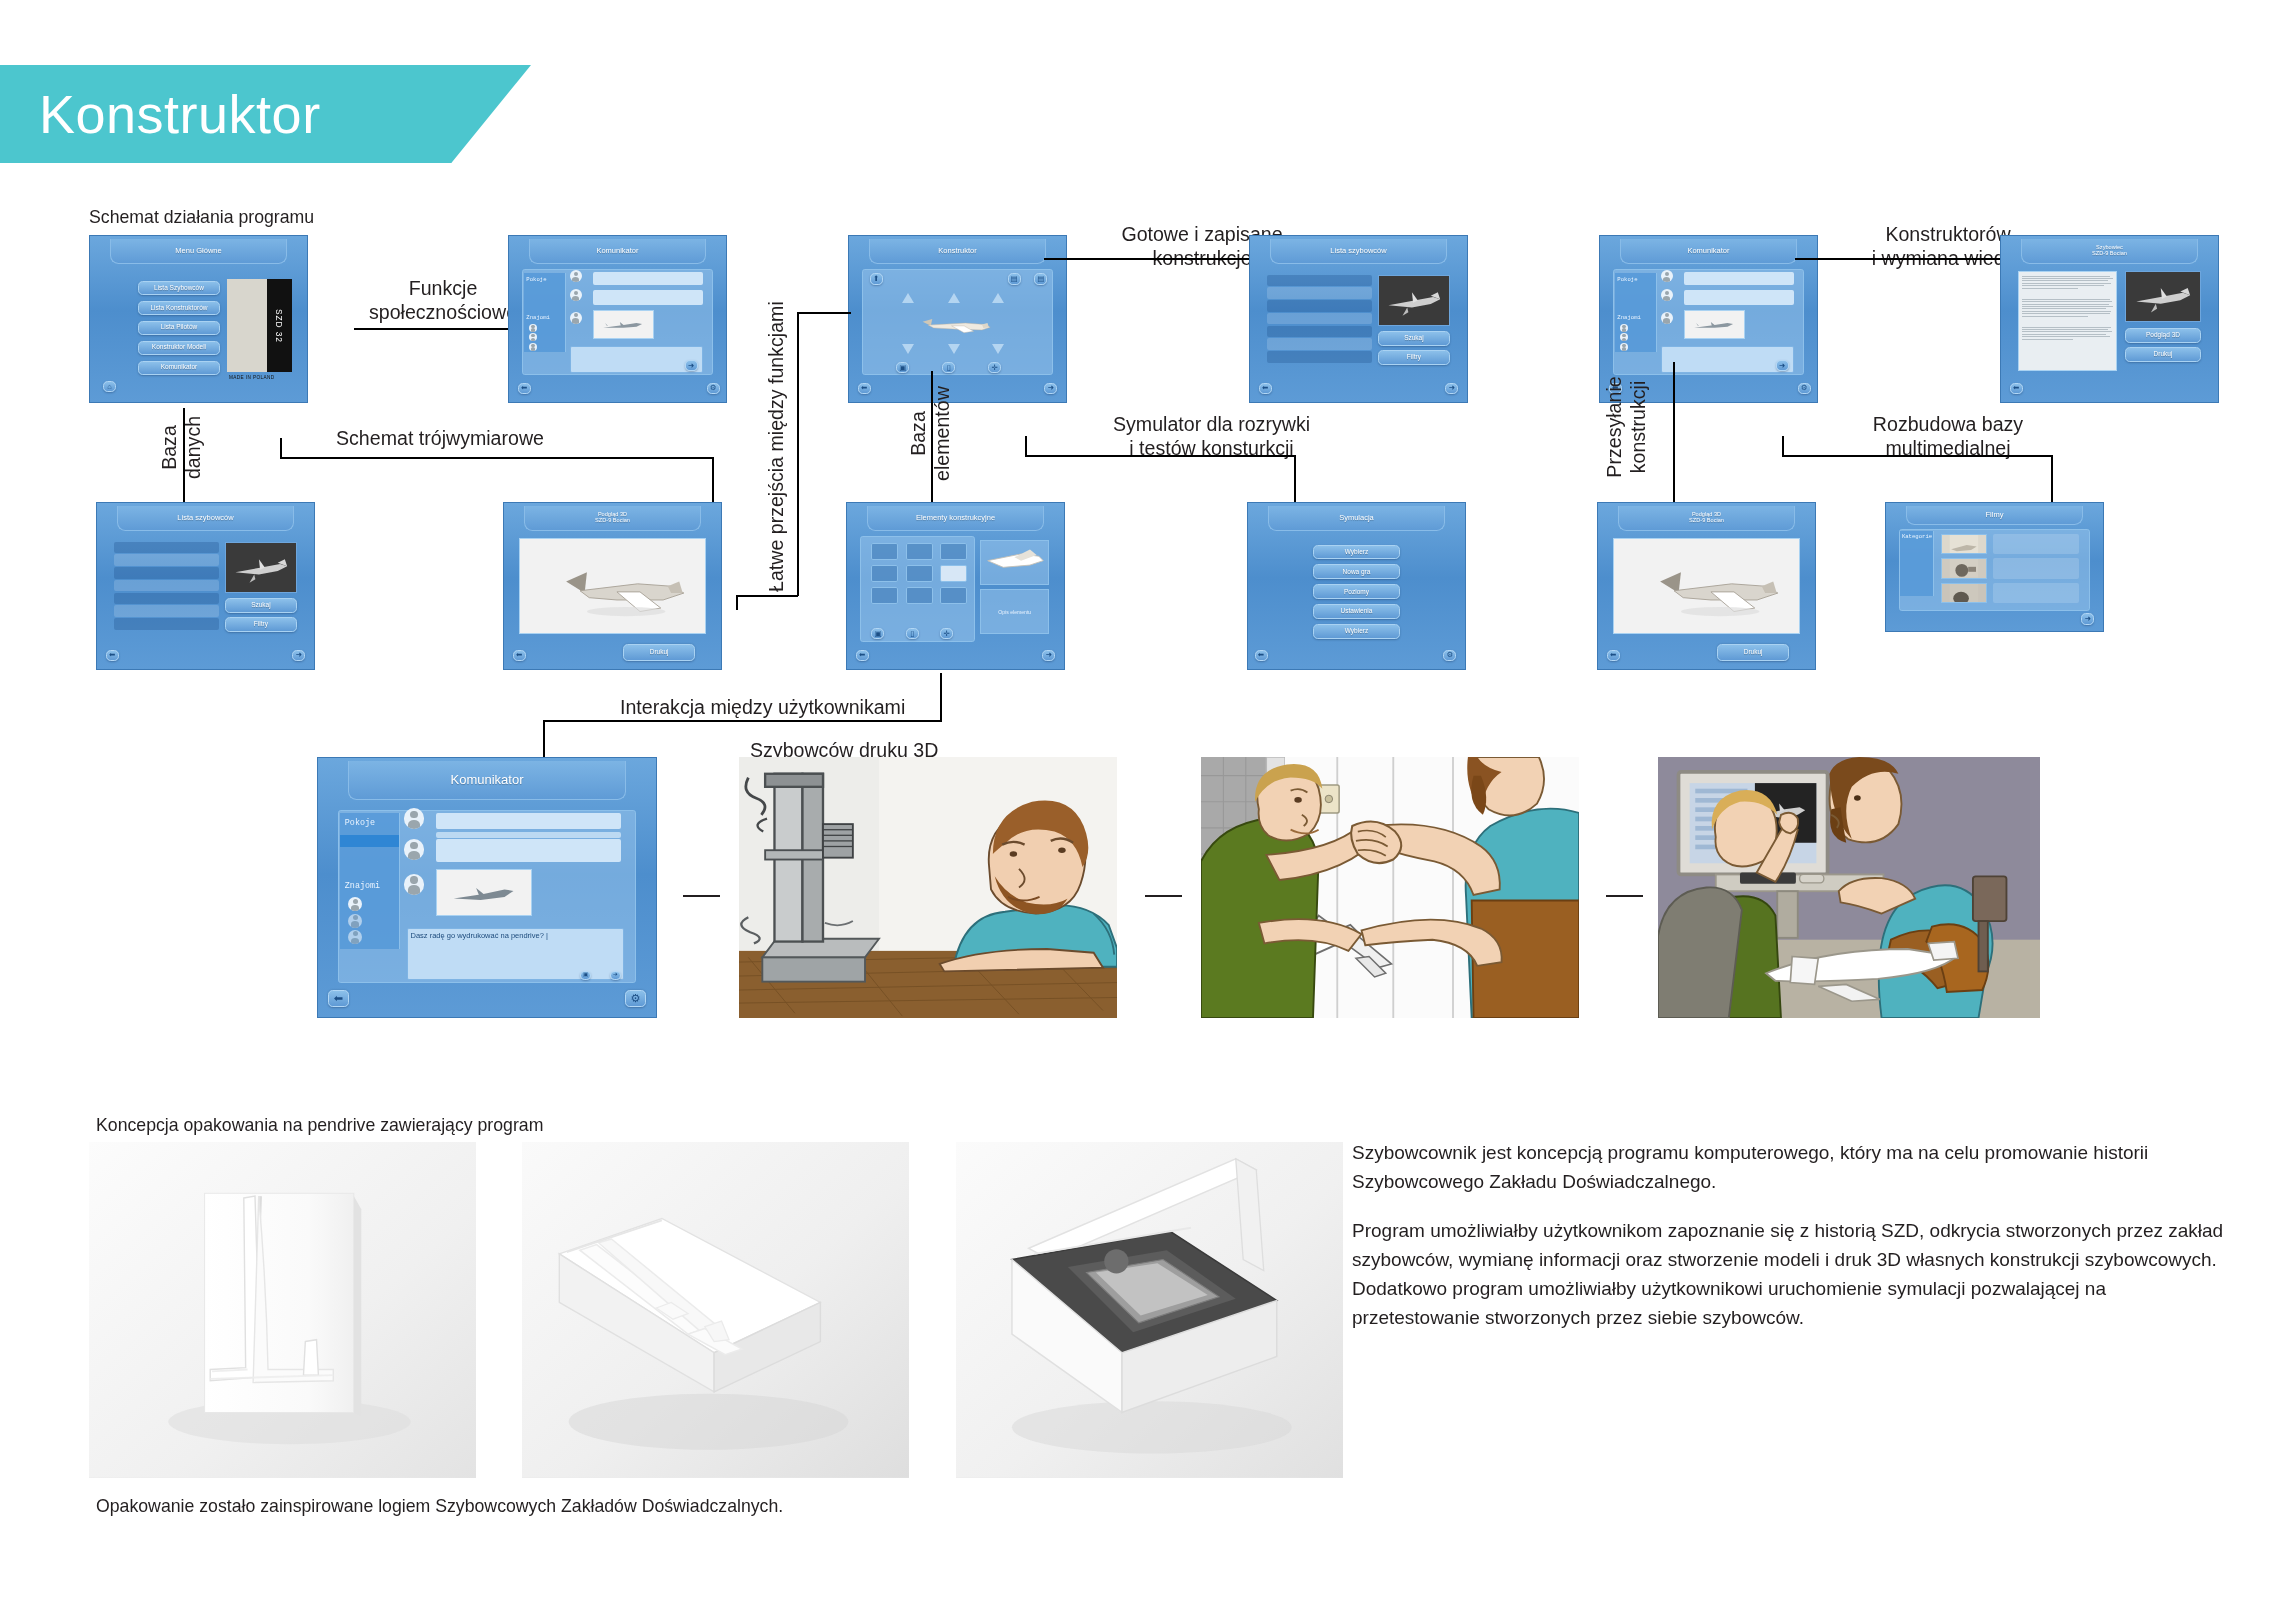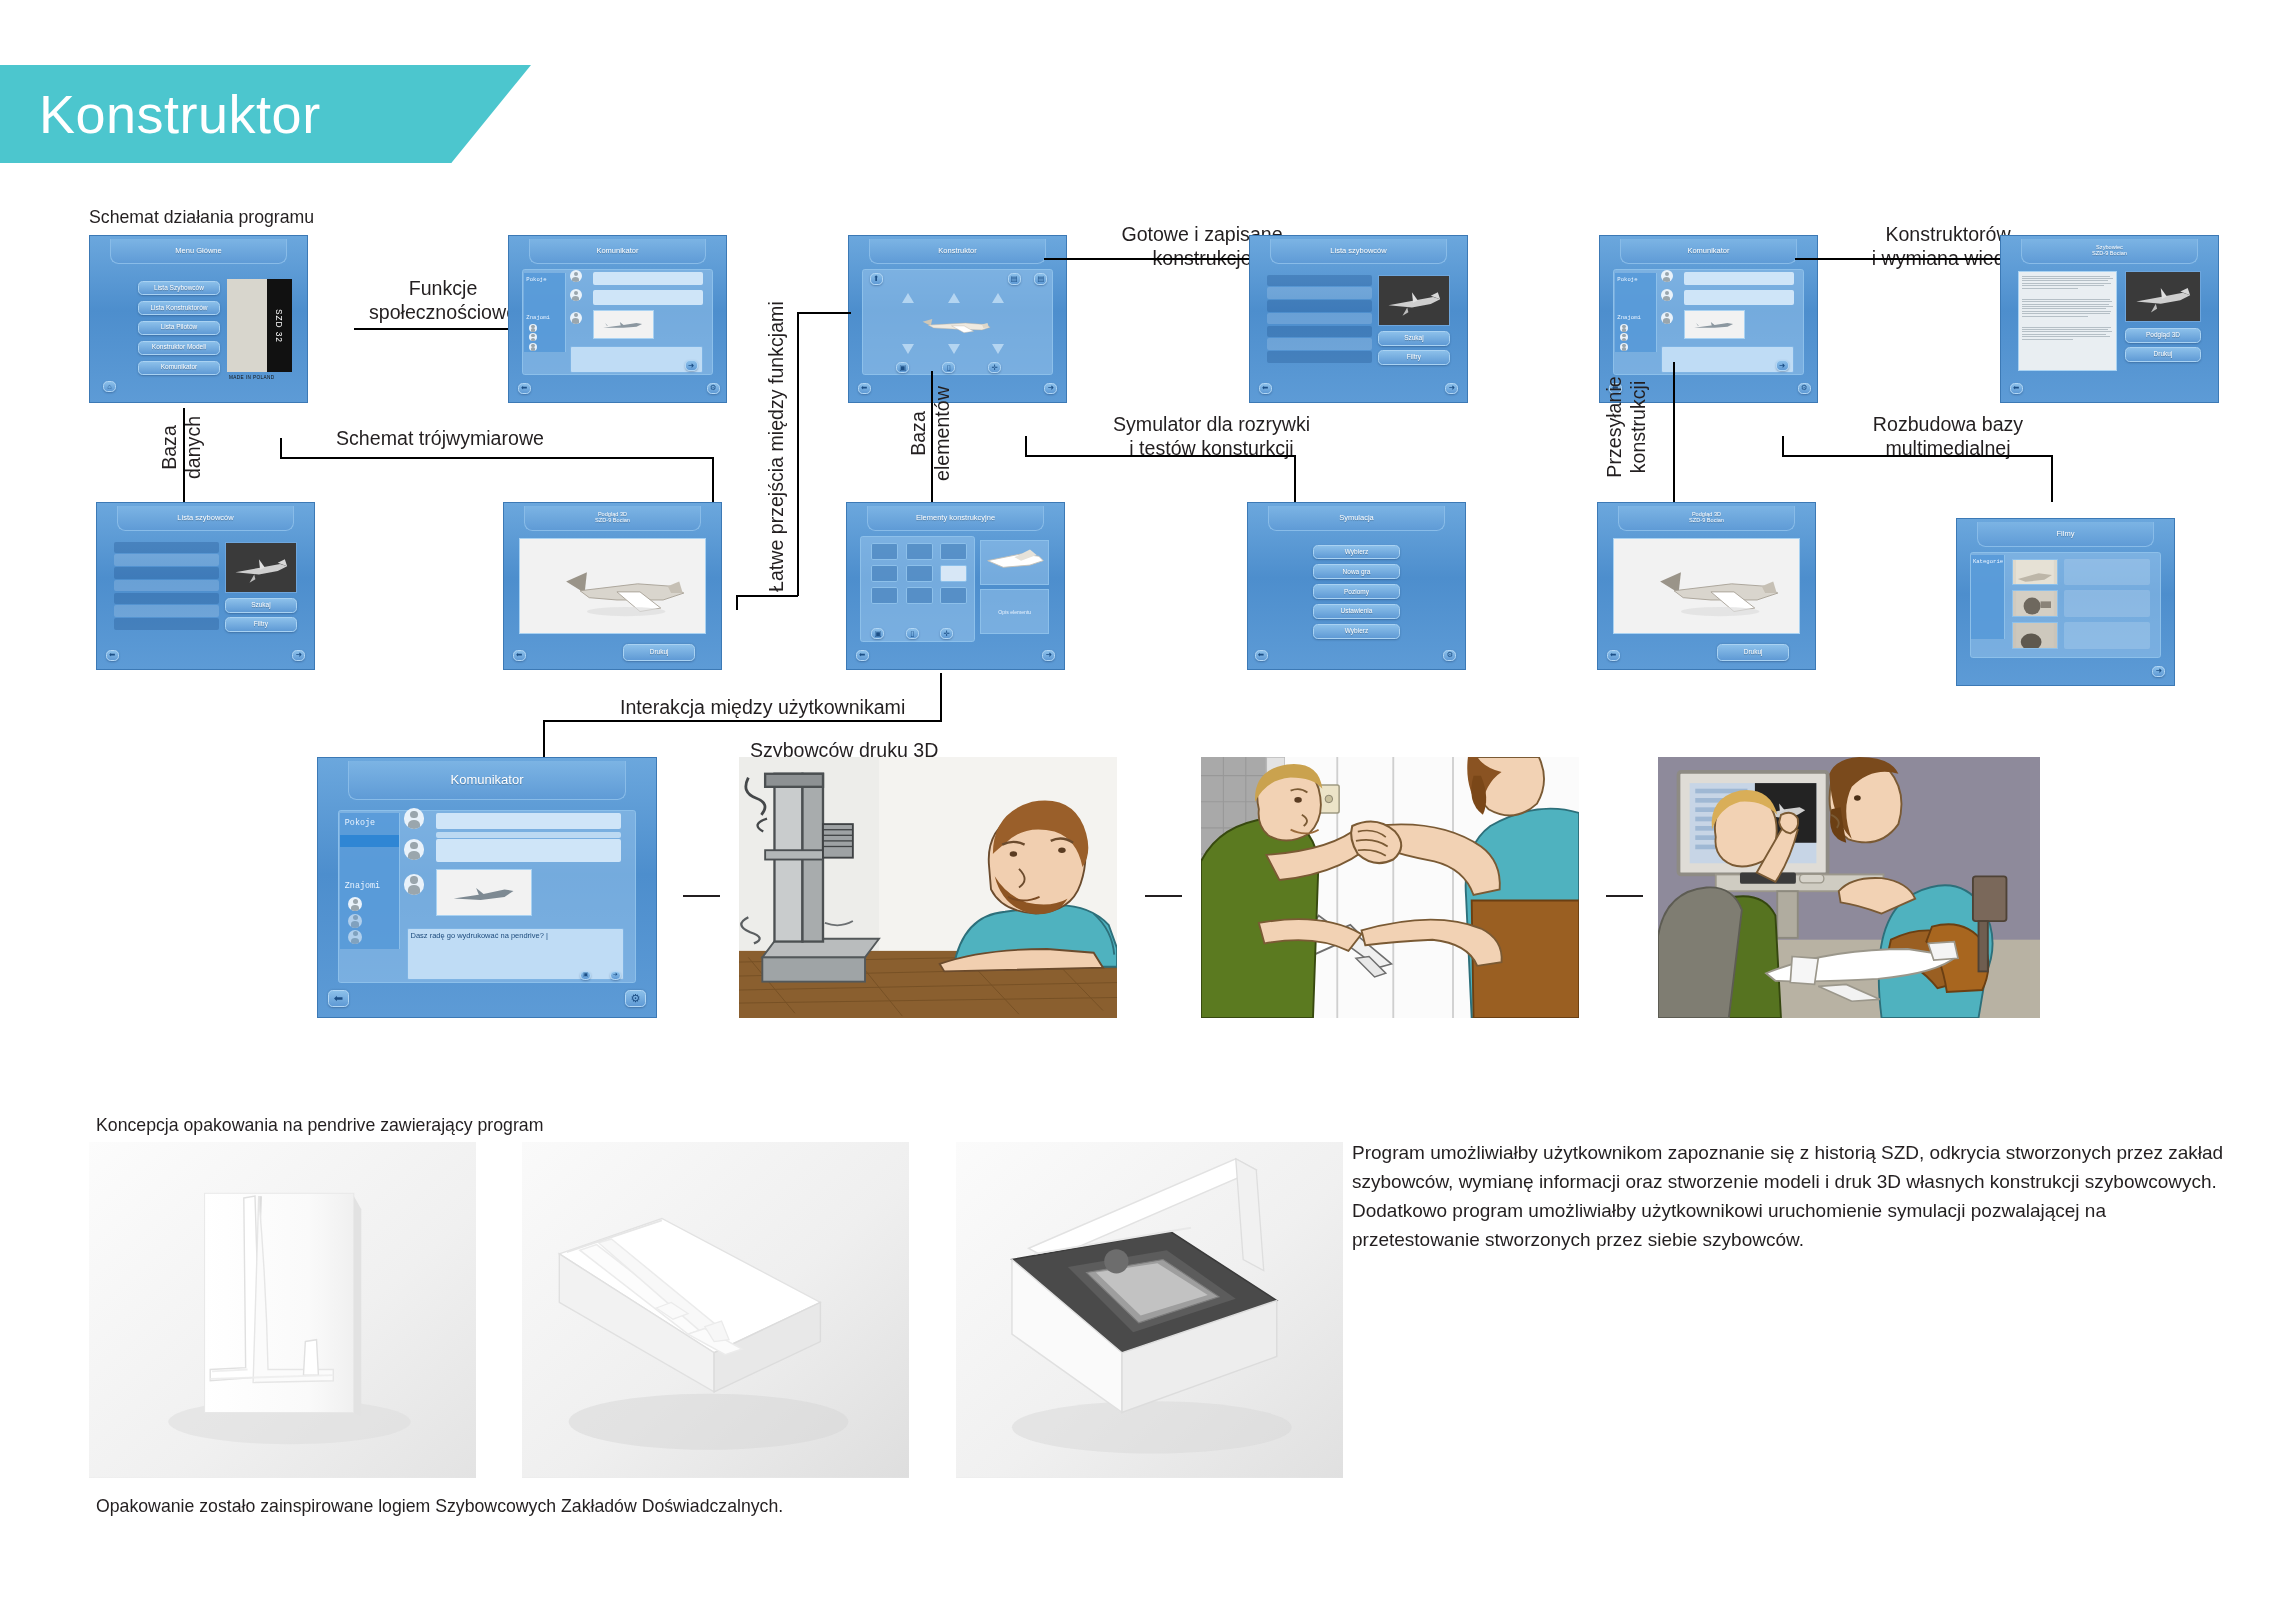--- a/index.html
+++ b/index.html
@@ -496,21 +496,21 @@
       <path d="M52 44 L102 38 L130 40 L142 46 L124 52 L84 52 L60 50 Z" fill="#d9d5cd" stroke="#a8a297" stroke-width="0.8"></path>
       <path d="M84 45 L104 62 L122 59 L104 45 Z" fill="#ffffff" stroke="#a8a297" stroke-width="0.8"></path>
       <path d="M128 40 L138 36 L141 46 L131 46 Z" fill="#c6c0b5"></path>
       <ellipse cx="92" cy="62" rx="34" ry="4" fill="#dedede" opacity=".7"></ellipse>
     </svg>
   </div>
   <div class="btn" style="left:55%; bottom:5%; width:33%; height:10%;">Drukuj</div>
   <div class="navbtn small" style="left:4%; bottom:5%;">⬅</div>
 </div>
 
-<div class="screen" style="left:1956px; top:502px; width:219px; height:168px;margin-top:16px;">
+<div class="screen" style="left:1885px; top:502px; width:219px; height:130px;">
   <div class="scr-titlebar">Filmy</div>
   <div class="scr-body">
     <div class="scr-panel"></div>
     <div class="chat-side" style="left:0.9px; top:2.8px; width:18%; bottom:18%;">
       <div class="chat-label" style="left:6%; top:3%;">Kategorie</div>
     </div>
     <div style="position:absolute; left:22%; top:6%; width:24%; height:25%; background:#ddd8cc; border:0.9px solid #8dc0ea;">
       <svg class="glider-svg" viewBox="0 0 40 26">
           <rect width="40" height="26" fill="#e6e1d5"></rect>
           <path d="M2 20 L24 14 L38 16 L30 21 L10 23 Z" fill="#bdb6a8"></path>
@@ -840,15 +840,16 @@
     <path d="M140 140 L222 126 L282 166 L196 194 Z" fill="#9e9e9e" stroke="#7c7c7c" stroke-width="1.2"></path>
     <path d="M150 140 L216 130 L270 164 L198 186 Z" fill="#c2c2c2"></path>
     <circle cx="172" cy="128" r="13" fill="#6d6d6d"></circle>
     <path d="M84 120 L252 92" stroke="#e8e8e8" stroke-width="2" fill="none"></path>
   </svg>
 </div>
 
 <div class="section-label" style="left:96px; top:1496px;">Opakowanie zostało zainspirowane logiem Szybowcowych Zakładów Doświadczalnych.</div>
 
 <div class="desc" style="left:1352px; top:1139px;">
+  <p>Szybowcownik jest koncepcją programu komputerowego, który ma na celu promowanie historii Szybowcowego Zakładu Doświadczalnego.</p>
   <p>Program umożliwiałby użytkownikom zapoznanie się z historią SZD, odkrycia stworzonych przez zakład szybowców, wymianę informacji oraz stworzenie modeli i druk 3D własnych konstrukcji szybowcowych. Dodatkowo program umożliwiałby użytkownikowi uruchomienie symulacji pozwalającej na przetestowanie stworzonych przez siebie szybowców.</p>
 </div>
 
 
 </body></html>

